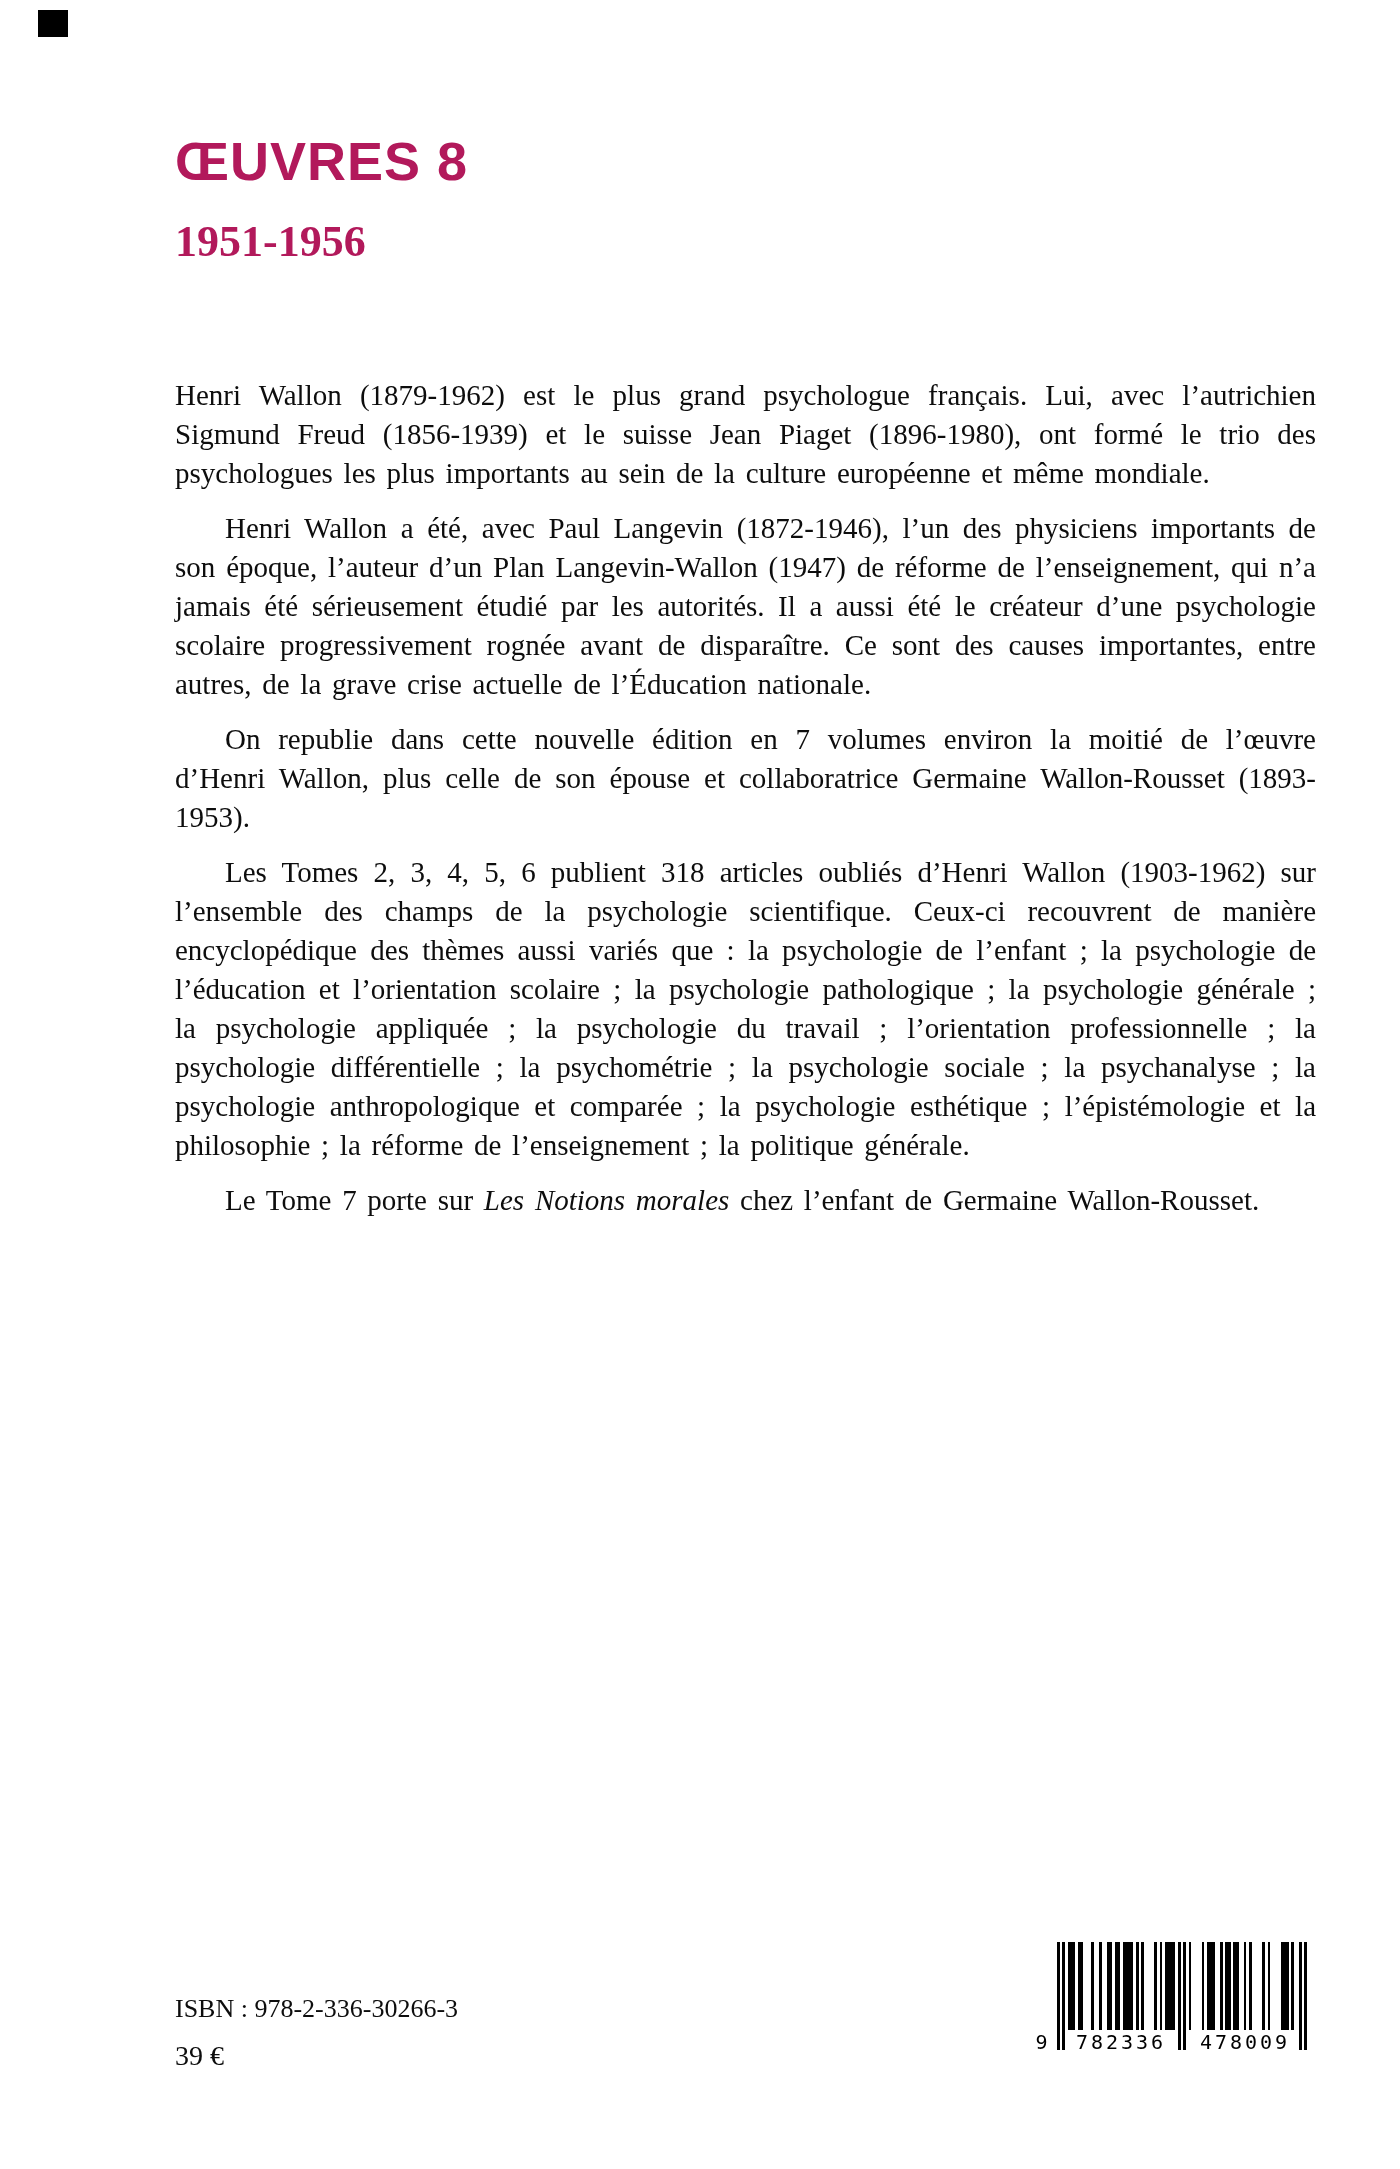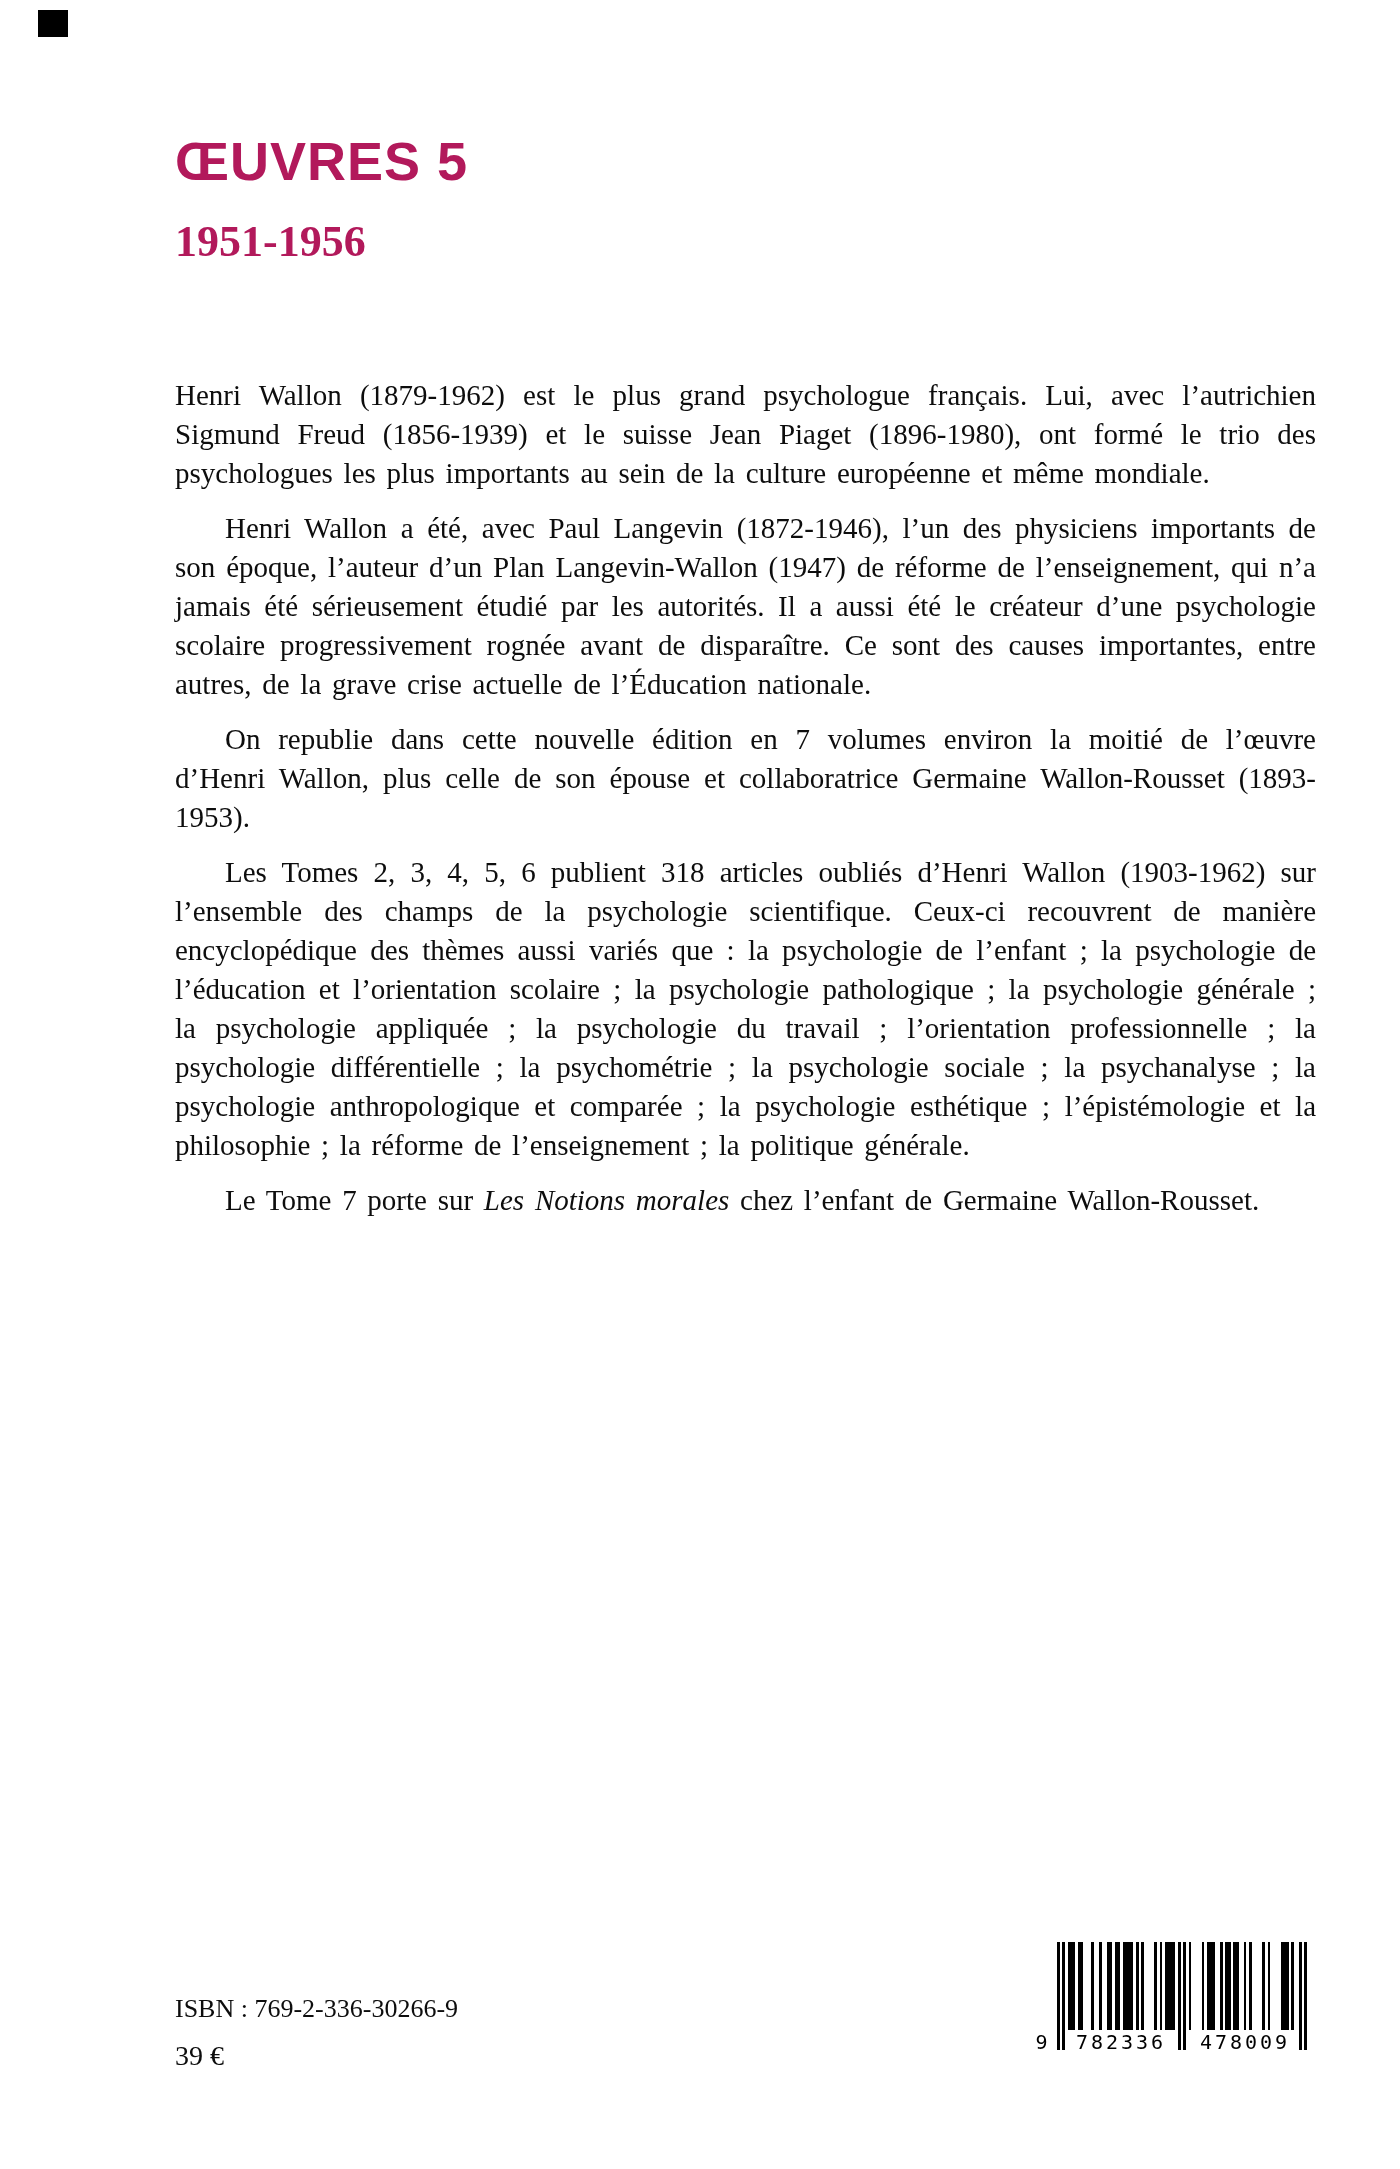--- a/index.html
+++ b/index.html
@@ -75,32 +75,32 @@
   .bd-2{left:134px;width:108px;}
 </style>
 </head>
 <body>
 
 <div class="page">
 
   <div class="reg-mark"></div>
 
   <div class="content">
-    <div class="title">ŒUVRES 5</div>
+    <div class="title">ŒUVRES 8</div>
     <div class="subtitle">1951-1956</div>
     <div class="body-text">
         <p><span>Henri Wallon (1879-1962) est le plus grand psychologue français. Lui, avec l’autrichien Sigmund Freud (1856-1939) et le suisse Jean Piaget (1896-1980), ont formé le trio des psychologues les plus importants au sein de la culture européenne et même mondiale.</span></p>
         <p class="indent"><span>Henri Wallon a été, avec Paul Langevin (1872-1946), l’un des physiciens importants de son époque, l’auteur d’un Plan Langevin-Wallon (1947) de réforme de l’enseignement, qui n’a jamais été sérieusement étudié par les autorités. Il a aussi été le créateur d’une psychologie scolaire progressivement rognée avant de disparaître. Ce sont des causes importantes, entre autres, de la grave crise actuelle de l’Éducation nationale.</span></p>
         <p class="indent"><span>On republie dans cette nouvelle édition en 7 volumes environ la moitié de l’œuvre d’Henri Wallon, plus celle de son épouse et collaboratrice Germaine Wallon-Rousset (1893-1953).</span></p>
         <p class="indent"><span>Les Tomes 2, 3, 4, 5, 6 publient 318 articles oubliés d’Henri Wallon (1903-1962) sur l’ensemble des champs de la psychologie scientifique. Ceux-ci recouvrent de manière encyclopédique des thèmes aussi variés que : la psychologie de l’enfant ; la psychologie de l’éducation et l’orientation scolaire ; la psychologie pathologique ; la psychologie générale ;  la psychologie appliquée ; la psychologie du travail ; l’orientation professionnelle ;  la psychologie différentielle ; la psychométrie ; la psychologie sociale ; la psychanalyse ; la psychologie anthropologique et comparée ; la psychologie esthétique ; l’épistémologie et la philosophie ; la réforme de l’enseignement ;  la politique générale.</span></p>
         <p class="indent"><span>Le Tome 7 porte sur </span><span style="font-style: italic;">Les Notions morales</span><span> chez l’enfant de Germaine Wallon-Rousset.</span></p>
       </div>
   </div>
 
-  <div class="isbn">ISBN : 769-2-336-30266-9</div>
+  <div class="isbn">ISBN : 978-2-336-30266-3</div>
   <div class="price">39 €</div>
 
   <div class="barcode">
     <svg viewBox="0 0 95 108" preserveAspectRatio="none">
         <rect x="0" y="0" width="1" height="108"></rect>
         <rect x="2" y="0" width="1" height="108"></rect>
         <rect x="4" y="0" width="1" height="88"></rect>
         <rect x="5" y="0" width="1" height="88"></rect>
         <rect x="6" y="0" width="1" height="88"></rect>
         <rect x="8" y="0" width="1" height="88"></rect>

